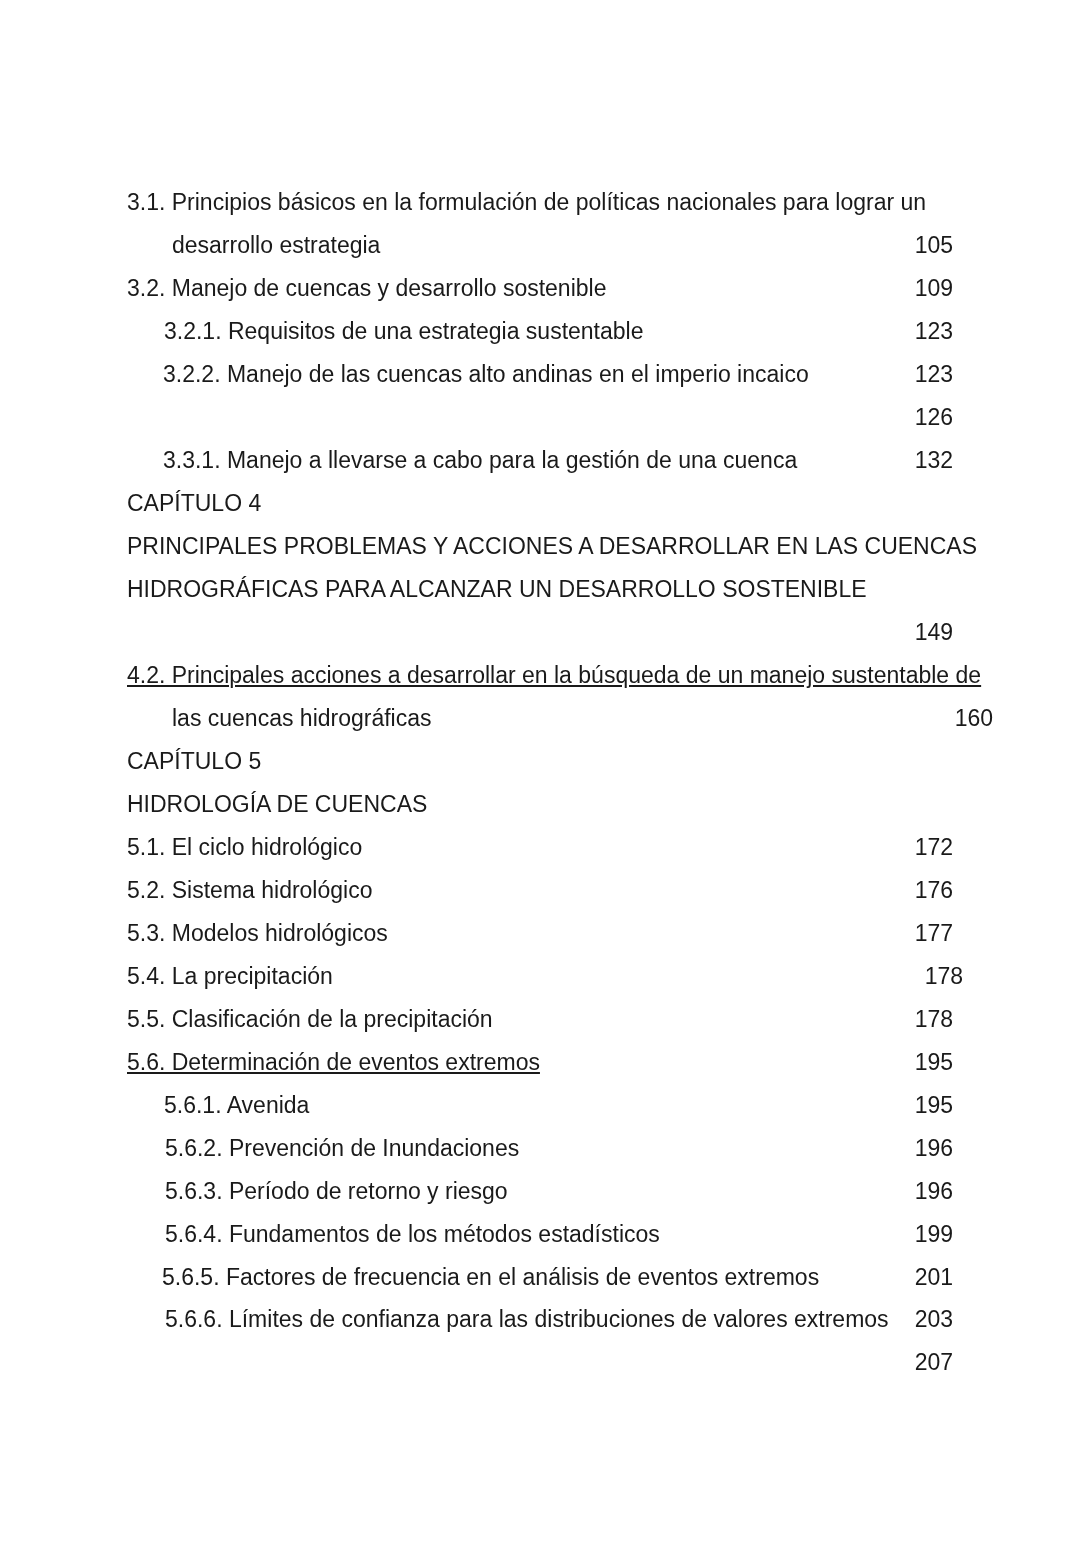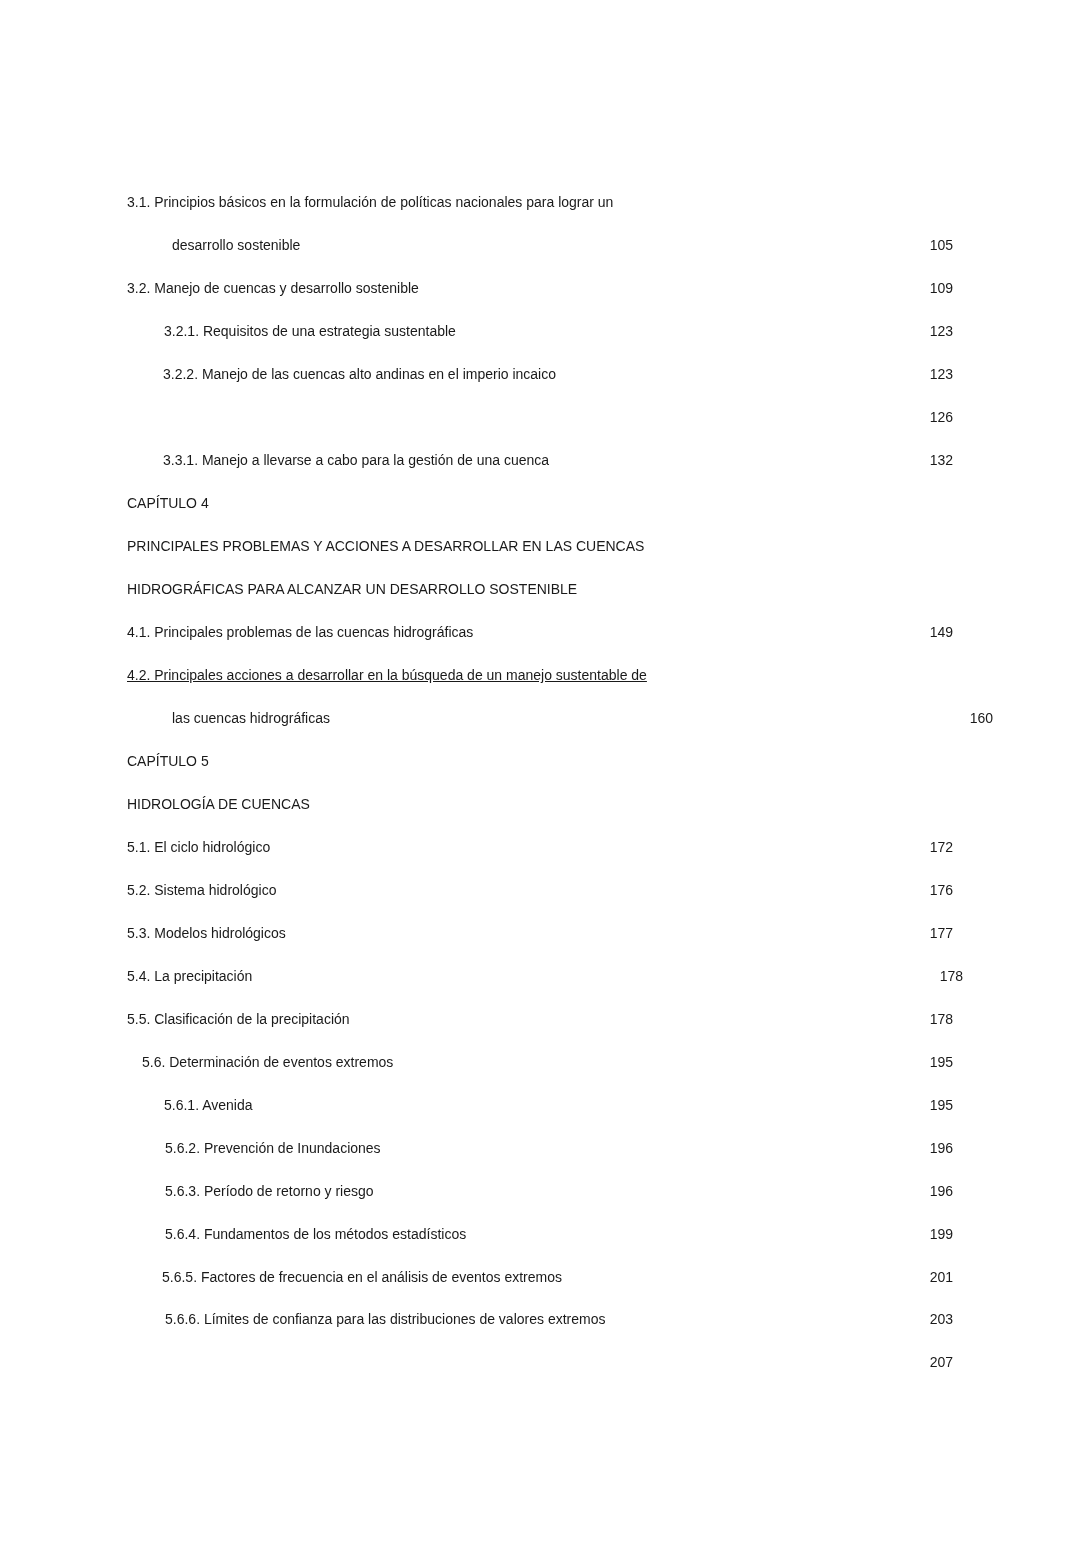--- a/index.html
+++ b/index.html
@@ -3,34 +3,34 @@
 <meta charset="utf-8">
 <style>
   html, body { margin: 0; padding: 0; background: #ffffff; }
   body {
     width: 1080px; height: 1543px; position: relative; overflow: hidden;
     font-family: "Liberation Sans", sans-serif; color: #1a1a1a;
   }
   .toc { position: absolute; left: 0; top: 0; width: 1080px; }
   .line {
     position: absolute; left: 0; width: 1080px; height: 30px;
-    font-size: 14px; line-height: 30px; white-space: nowrap;
+    font-size: 23px; line-height: 30px; white-space: nowrap;
   }
   .line .text { position: absolute; top: 0; }
   .line .page { position: absolute; top: 0; right: 127px; text-align: right; }
 </style>
 </head>
 <body>
 
 <div class="toc" id="toc">
     <div class="line" style="top: 187px;">
       <span class="text" style="left: 127px;">3.1. Principios básicos en la formulación de políticas nacionales para lograr un</span>
     </div>
     <div class="line" style="top: 230px;">
-      <span class="text" style="left: 172px;">desarrollo sostenible</span>
+      <span class="text" style="left: 172px;">desarrollo estrategia</span>
       <span class="page">105</span>
     </div>
     <div class="line" style="top: 273px;">
       <span class="text" style="left: 127px;">3.2. Manejo de cuencas y desarrollo sostenible</span>
       <span class="page">109</span>
     </div>
     <div class="line" style="top: 316px;">
       <span class="text" style="left: 164px;">3.2.1. Requisitos de una estrategia sustentable</span>
       <span class="page">123</span>
     </div>
@@ -48,21 +48,20 @@
     <div class="line" style="top: 488px;">
       <span class="text" style="left: 127px;">CAPÍTULO 4</span>
     </div>
     <div class="line" style="top: 531px;">
       <span class="text" style="left: 127px;">PRINCIPALES PROBLEMAS Y ACCIONES A DESARROLLAR EN LAS CUENCAS</span>
     </div>
     <div class="line" style="top: 574px;">
       <span class="text" style="left: 127px;">HIDROGRÁFICAS PARA ALCANZAR UN DESARROLLO SOSTENIBLE</span>
     </div>
     <div class="line" style="top: 617px;">
-      <span class="text" style="left: 127px;">4.1. Principales problemas de las cuencas hidrográficas</span>
       <span class="page">149</span>
     </div>
     <div class="line" style="top: 660px;">
       <span class="text" style="left: 127px; text-decoration: underline;">4.2. Principales acciones a desarrollar en la búsqueda de un manejo sustentable de</span>
     </div>
     <div class="line" style="top: 703px; padding-left: 40px;">
       <span class="text" style="left: 172px;">las cuencas hidrográficas</span>
       <span class="page">160</span>
     </div>
     <div class="line" style="top: 746px;">
@@ -85,21 +84,21 @@
     </div>
     <div class="line" style="top: 961px; padding-left: 10px;">
       <span class="text" style="left: 127px;">5.4. La precipitación</span>
       <span class="page">178</span>
     </div>
     <div class="line" style="top: 1004px;">
       <span class="text" style="left: 127px;">5.5. Clasificación de la precipitación</span>
       <span class="page">178</span>
     </div>
     <div class="line" style="top: 1047px;">
-      <span class="text" style="left: 142px;">5.6. Determinación de eventos extremos</span>
+      <span class="text" style="left: 127px; text-decoration: underline;">5.6. Determinación de eventos extremos</span>
       <span class="page">195</span>
     </div>
     <div class="line" style="top: 1090px;">
       <span class="text" style="left: 164px;">5.6.1. Avenida</span>
       <span class="page">195</span>
     </div>
     <div class="line" style="top: 1133px;">
       <span class="text" style="left: 165px;">5.6.2. Prevención de Inundaciones</span>
       <span class="page">196</span>
     </div>

